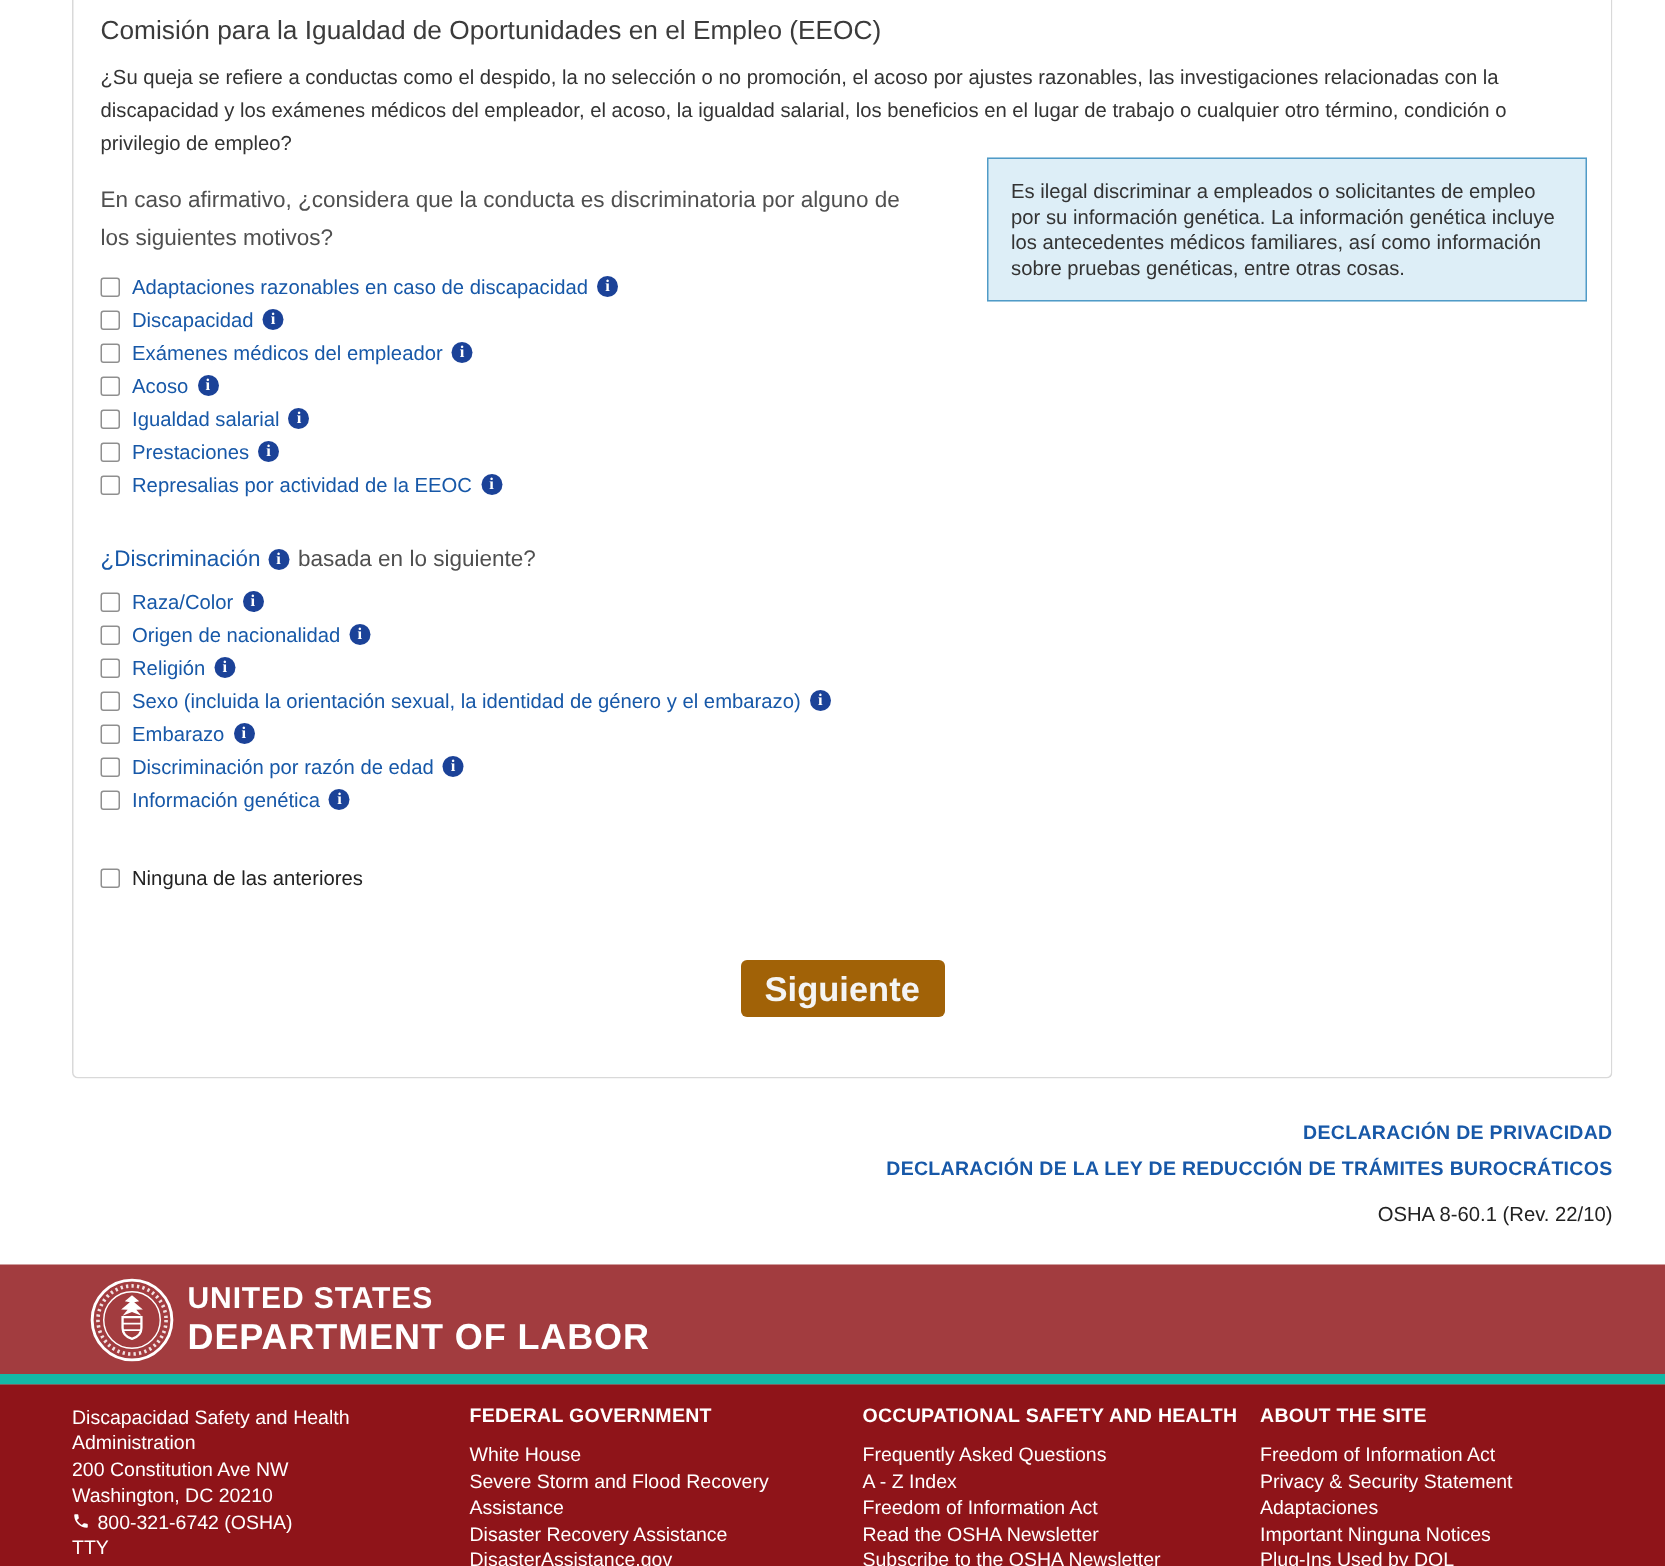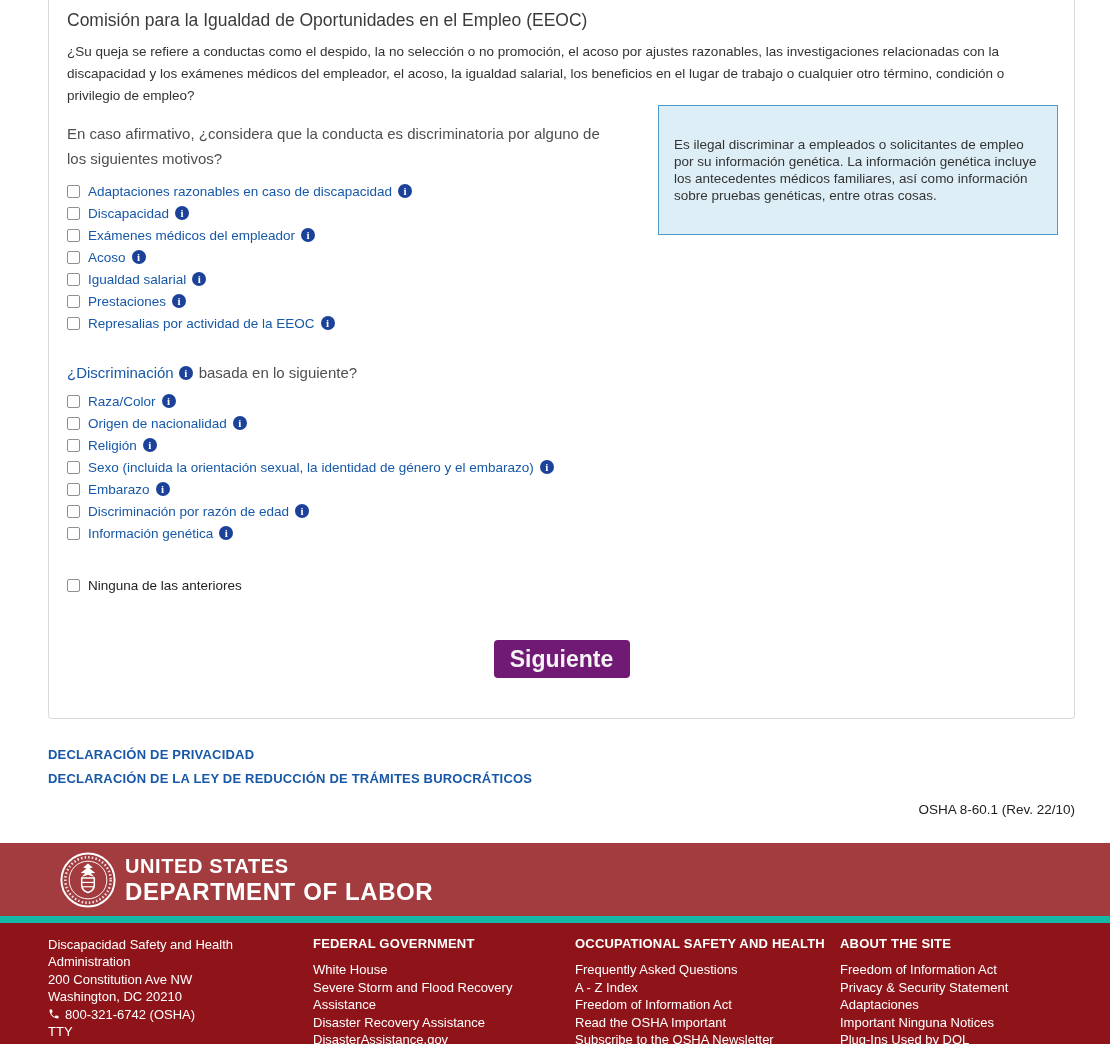--- a/index.html
+++ b/index.html
@@ -46,35 +46,35 @@
   .q2 { margin-top: 30px; font-size: 15px; color: #4f4f4f; display: flex; align-items: center; }
   .q2 a { color: #1758a8; text-decoration: none; cursor: pointer; }
   .q2 .rest { margin-left: 6px; }
   .q2 .info-icon { margin-left: 5px; }
 
   .none-row { margin-top: 30px; }
 
   .btn-wrap { margin-top: 44px; text-align: center; }
   .next-btn {
     display: inline-block; min-width: 136px; padding: 5px 14px;
-    background: #701a75; border: none; border-radius: 4px;
+    background: #a16207; border: none; border-radius: 4px;
     color: #f4f4f4; font-family: "Liberation Sans", sans-serif;
     font-size: 23px; font-weight: bold; line-height: 28px;
     cursor: default;
   }
 
   .tooltip-box {
     position: absolute; top: 105px; right: 16px; width: 400px;
     background: #ddeef7; border: 1px solid #509bc7;
-    padding: 30px 15px; font-size: 13.5px; line-height: 17px; color: #333;
+    padding: 13px 15px; font-size: 13.5px; line-height: 17px; color: #333;
   }
 
   
   .below { margin-left: 48px; width: 1027px; }
-  .decl { text-align: left; margin-top: 28px; }
+  .decl { text-align: right; margin-top: 28px; }
   .decl a {
     display: block; color: #1758a8; font-weight: bold; font-size: 13px;
     text-decoration: none; margin: 9px 0; letter-spacing: 0.2px; cursor: pointer;
   }
   .form-number { text-align: right; font-size: 13.5px; color: #222; margin-top: 16px; }
 
   
   .masthead {
     margin-top: 26px; height: 80px; background: #a23c3f;
     display: flex; align-items: center; padding-left: 59px;
@@ -252,21 +252,21 @@
 
     </div>
   </div>
 
   <div>
     <div class="col-heading">OCCUPATIONAL SAFETY AND HEALTH</div>
     <div class="col-links">
       <a>Frequently Asked Questions</a>
       <a>A - Z Index</a>
       <a>Freedom of Information Act</a>
-      <a>Read the OSHA Important</a>
+      <a>Read the OSHA Newsletter</a>
       <a>Subscribe to the OSHA Newsletter</a>
 
     </div>
   </div>
 
   <div>
     <div class="col-heading">ABOUT THE SITE</div>
     <div class="col-links">
       <a>Freedom of Information Act</a>
       <a>Privacy &amp; Security Statement</a>

